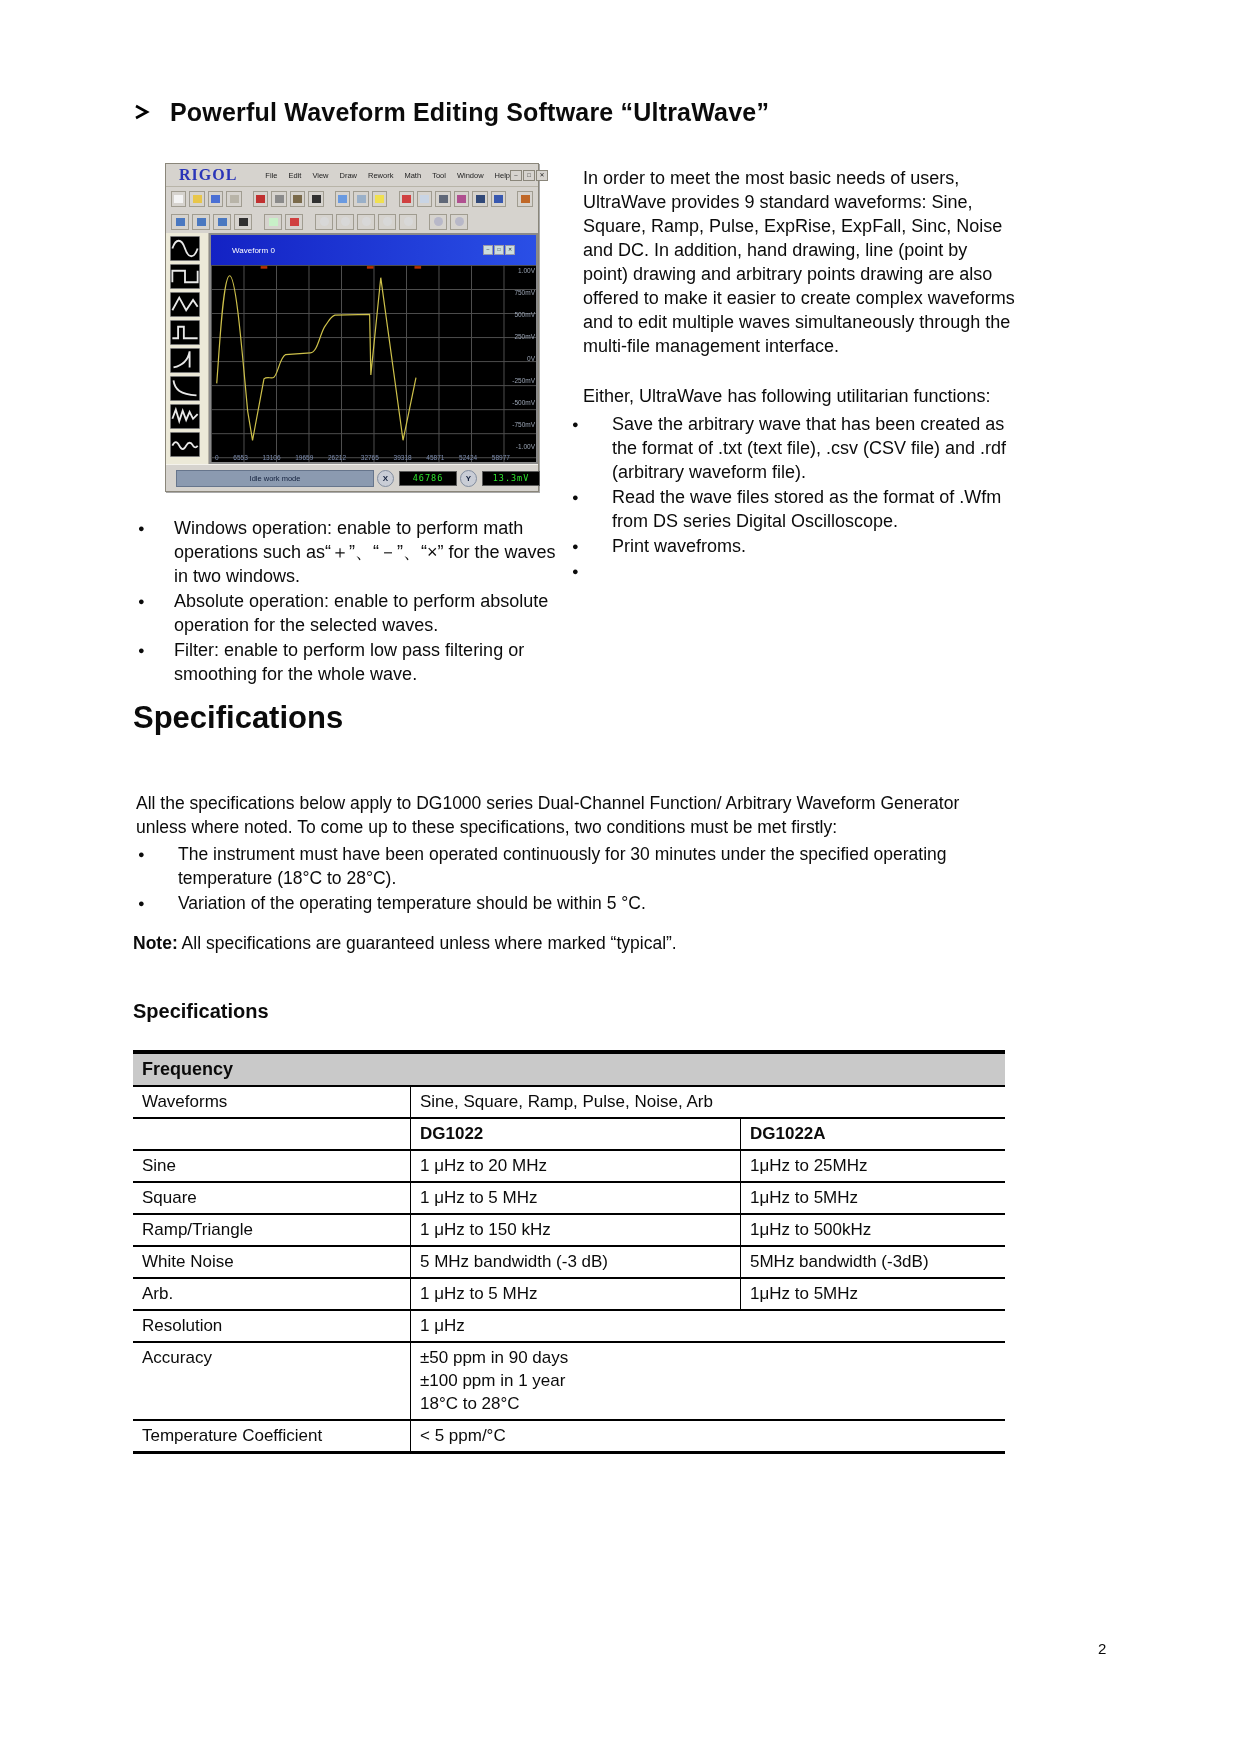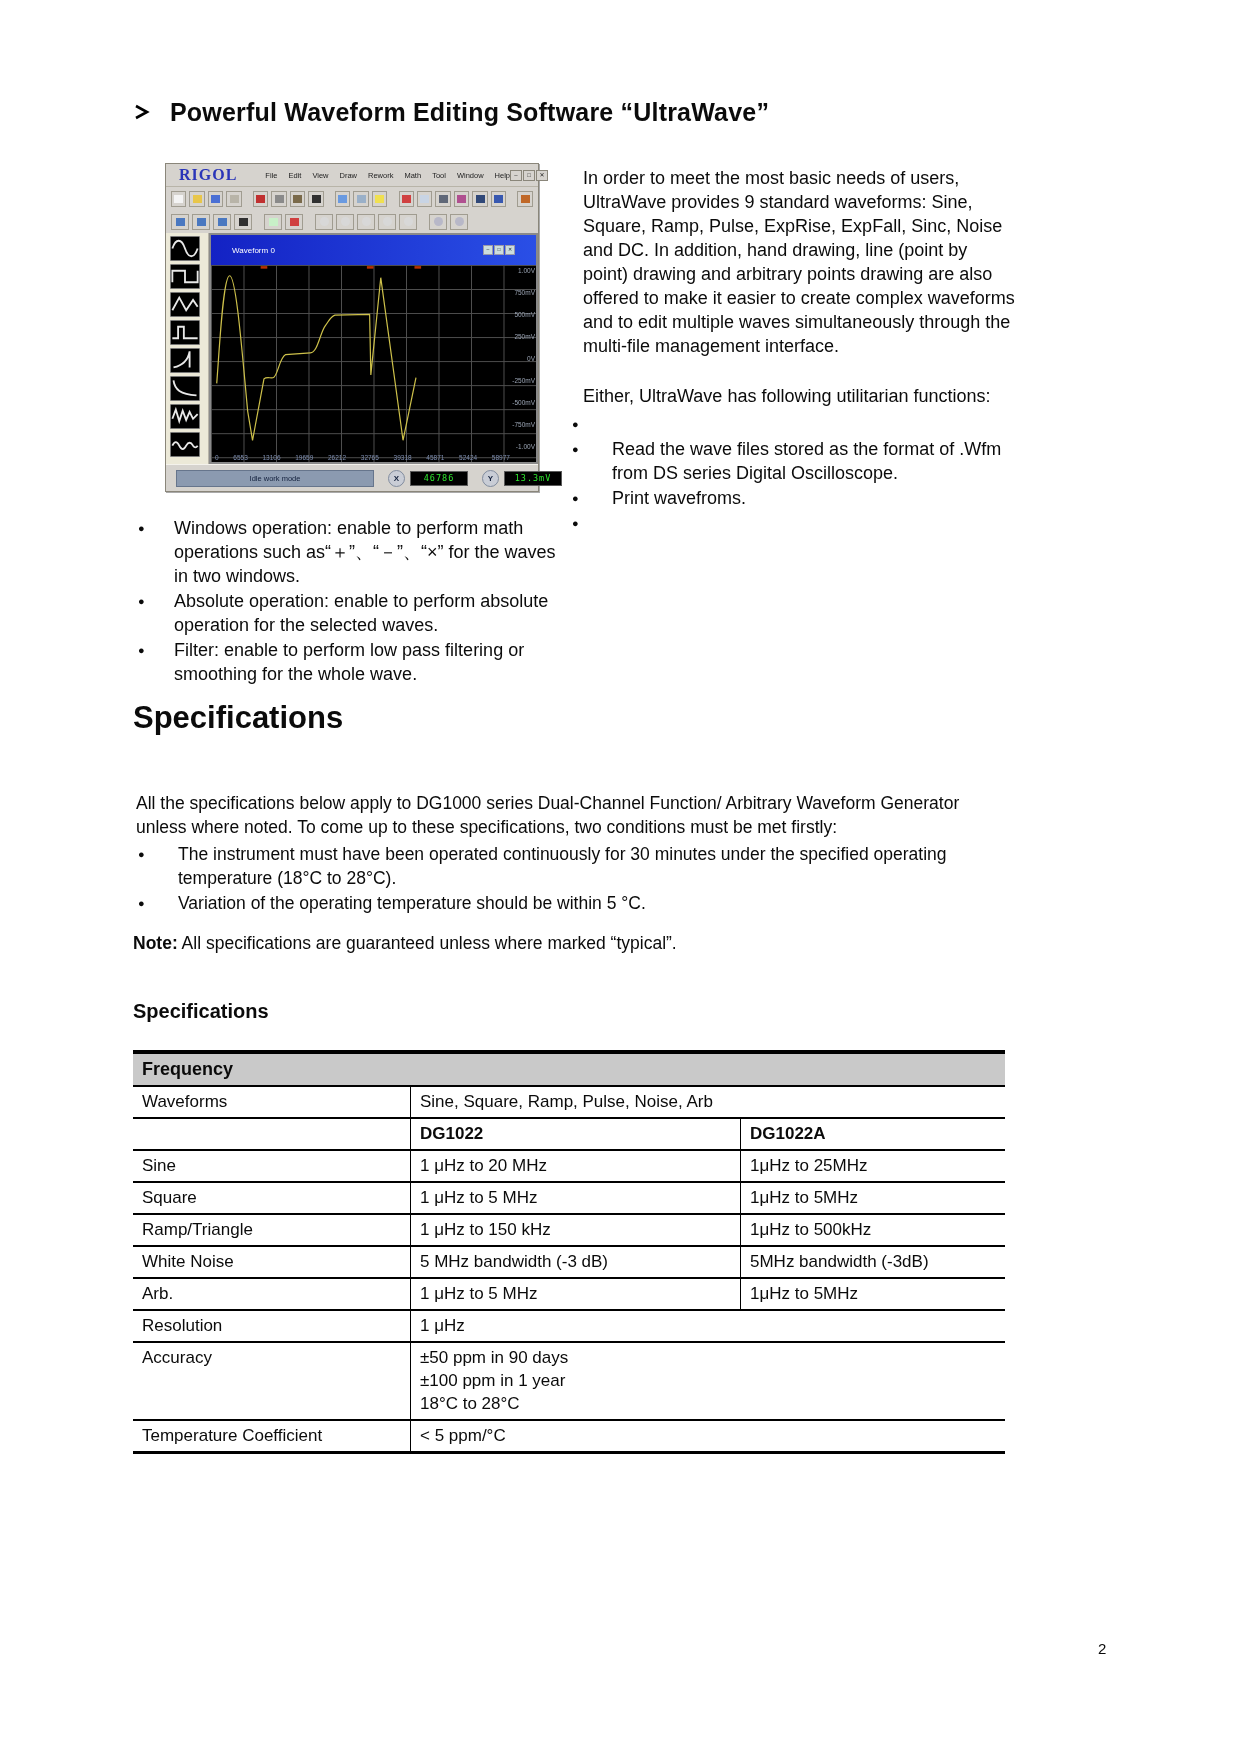--- a/index.html
+++ b/index.html
@@ -66,21 +66,21 @@
   .plot{flex:1;position:relative;background-color:#000;
         background-image:linear-gradient(to right,#4f4f4f 1px,transparent 1px),
                          linear-gradient(to bottom,#4f4f4f 1px,transparent 1px);
         background-size:10% 12.2%;}
   .wave-svg{position:absolute;left:0;top:0;width:calc(100% - 24px);height:calc(100% - 11px);}
   .ylabels{position:absolute;right:1px;top:2px;bottom:12px;width:23px;display:flex;flex-direction:column;
            justify-content:space-between;font-size:6.5px;color:#9aa4b4;text-align:right;}
   .xlabels{position:absolute;left:4px;right:26px;bottom:1px;display:flex;justify-content:space-between;
            font-size:6.5px;color:#7d8db0;}
   .status{position:absolute;bottom:0;left:0;right:0;height:26px;background:#d6d3ce;
-          border-top:1px solid #f4f2ec;display:flex;align-items:center;gap:14px;padding:0 10px;}
+          border-top:1px solid #f4f2ec;display:flex;align-items:center;gap:3px;padding:0 10px;}
   .status-panel{flex:0 0 196px;height:15px;background:#8b9ab0;border:1px solid #66758c;color:#13203c;
                 font-size:7.5px;display:flex;align-items:center;justify-content:center;}
   .xy{display:flex;align-items:center;gap:5px;}
   .xy-btn{width:15px;height:15px;border-radius:50%;background:#c9cdd6;border:1px solid #818c9e;
           font-size:8px;font-weight:bold;display:flex;align-items:center;justify-content:center;color:#16233f;}
   .led{width:56px;height:13px;background:#000;border:1px solid #5a5a5a;color:#2ee52e;
        font-family:"DejaVu Sans Mono",monospace;font-size:8.5px;display:flex;align-items:center;
        justify-content:center;letter-spacing:1px;}
 </style>
 </head>
@@ -305,20 +305,21 @@
       </span>
     </div>
   </div>
 
   <div class="right-col">
     <p>In order to meet the most basic needs of users, UltraWave provides 9 standard waveforms: Sine, Square, Ramp, Pulse, ExpRise, ExpFall, Sinc, Noise and DC. In addition, hand drawing, line (point by point) drawing and arbitrary points drawing are also offered to make it easier to create complex waveforms and to edit multiple waves simultaneously through the multi-file management interface.</p>
     <p style="margin-bottom:4px;">Either, UltraWave has following utilitarian functions:</p>
     <div id="right-bullets">
         <div class="bullet-item">
           <span class="dot">●</span>
+          <span class="btext">Save the arbitrary wave that has been created as the format of .txt (text file), .csv (CSV file) and .rdf (arbitrary waveform file).</span>
         </div>
         <div class="bullet-item">
           <span class="dot">●</span>
           <span class="btext">Read the wave files stored as the format of .Wfm from DS series Digital Oscilloscope.</span>
         </div>
         <div class="bullet-item">
           <span class="dot">●</span>
           <span class="btext">Print wavefroms.</span>
         </div>
         <div class="bullet-item">

